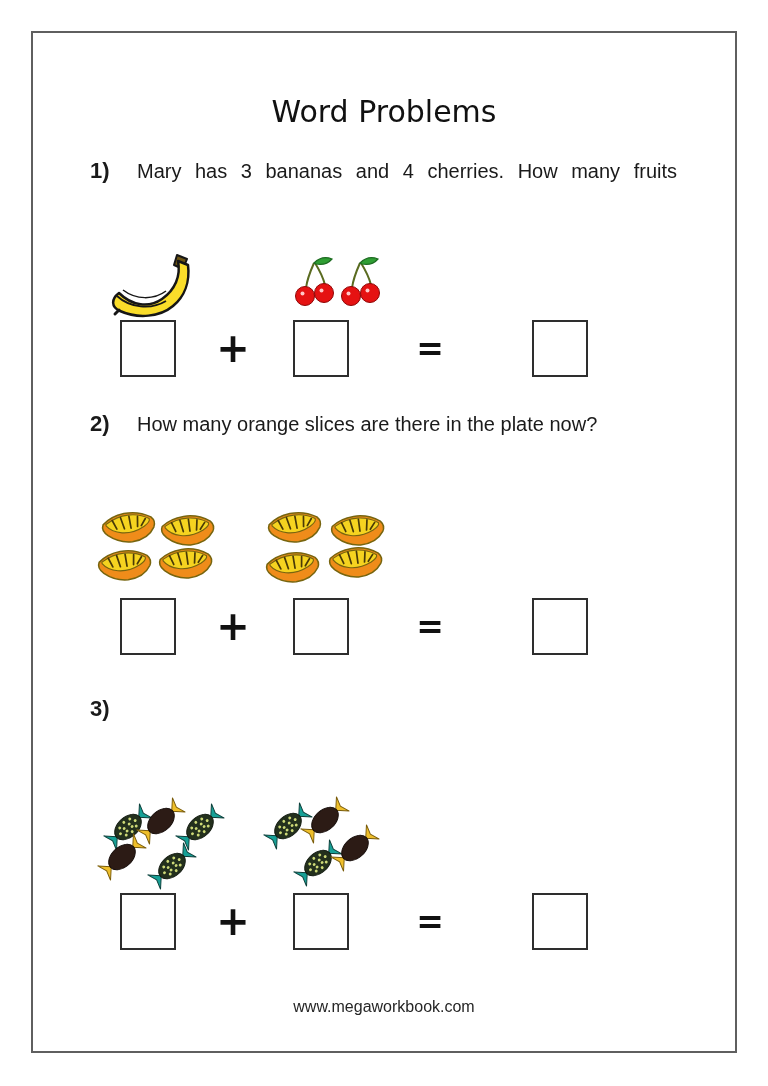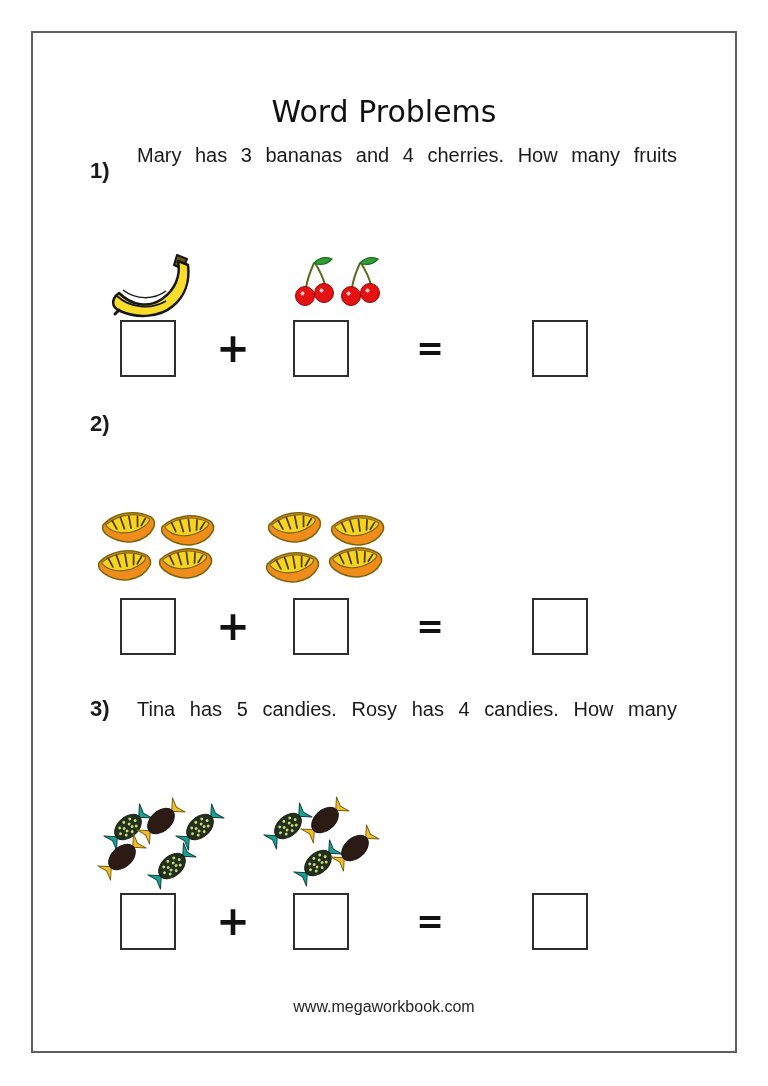--- a/index.html
+++ b/index.html
@@ -100,21 +100,21 @@
     </g>
   </defs>
 </svg>
 
 <div class="page">
   <div class="border-frame"></div>
 
   <h1 class="title">Word Problems</h1>
 
   <div class="prob-num" style="top:152px">1)</div>
-  <div class="prob-text" style="top:136px">
+  <div class="prob-text" style="top:152px">
     <div class="line just">Mary has 3 bananas and 4 cherries. How many fruits</div>
   </div>
 
   <svg class="sprite" style="left:106px;top:251px" width="90" height="70" viewBox="0 0 90 70">
       <use href="#sym-banana"></use>
     </svg>
   <svg class="sprite" style="left:293px;top:254px" width="44" height="54" viewBox="0 0 44 54">
       <use href="#sym-cherry-pair"></use>
     </svg>
   <svg class="sprite" style="left:339px;top:254px" width="44" height="54" viewBox="0 0 44 54">
@@ -124,20 +124,21 @@
   <div class="eq-row" style="top:320px">
     <div class="ans-box" style="left:120px"></div>
     <div class="op plus">+</div>
     <div class="ans-box" style="left:293px"></div>
     <div class="op eq">=</div>
     <div class="ans-box" style="left:532px"></div>
   </div>
 
   <div class="prob-num" style="top:405px">2)</div>
   <div class="prob-text" style="top:405px">
+    <div class="line">How many orange slices are there in the plate now?</div>
   </div>
 
   <svg class="sprite" style="left:99px;top:508px;transform:rotate(-6deg)" width="58" height="36" viewBox="0 0 60 38">
       <use href="#sym-orange-slice"></use>
     </svg>
   <svg class="sprite" style="left:158px;top:511px;transform:rotate(-3deg)" width="58" height="36" viewBox="0 0 60 38">
       <use href="#sym-orange-slice"></use>
     </svg>
   <svg class="sprite" style="left:95px;top:546px;transform:rotate(-5deg)" width="58" height="36" viewBox="0 0 60 38">
       <use href="#sym-orange-slice"></use>
@@ -161,21 +162,20 @@
   <div class="eq-row" style="top:598px">
     <div class="ans-box" style="left:120px"></div>
     <div class="op plus">+</div>
     <div class="ans-box" style="left:293px"></div>
     <div class="op eq">=</div>
     <div class="ans-box" style="left:532px"></div>
   </div>
 
   <div class="prob-num" style="top:690px">3)</div>
   <div class="prob-text" style="top:690px">
-    <div class="line just">Tina has 5 candies. Rosy has 4 candies. How many</div>
   </div>
 
   <svg class="sprite" style="left:102px;top:814px;transform:rotate(-42deg)" width="52" height="26" viewBox="0 0 54 26">
       <use href="#sym-candy-teal"></use>
     </svg>
   <svg class="sprite" style="left:135px;top:808px;transform:rotate(-42deg)" width="52" height="26" viewBox="0 0 54 26">
       <use href="#sym-candy-gold"></use>
     </svg>
   <svg class="sprite" style="left:174px;top:814px;transform:rotate(-42deg)" width="52" height="26" viewBox="0 0 54 26">
       <use href="#sym-candy-teal"></use>

